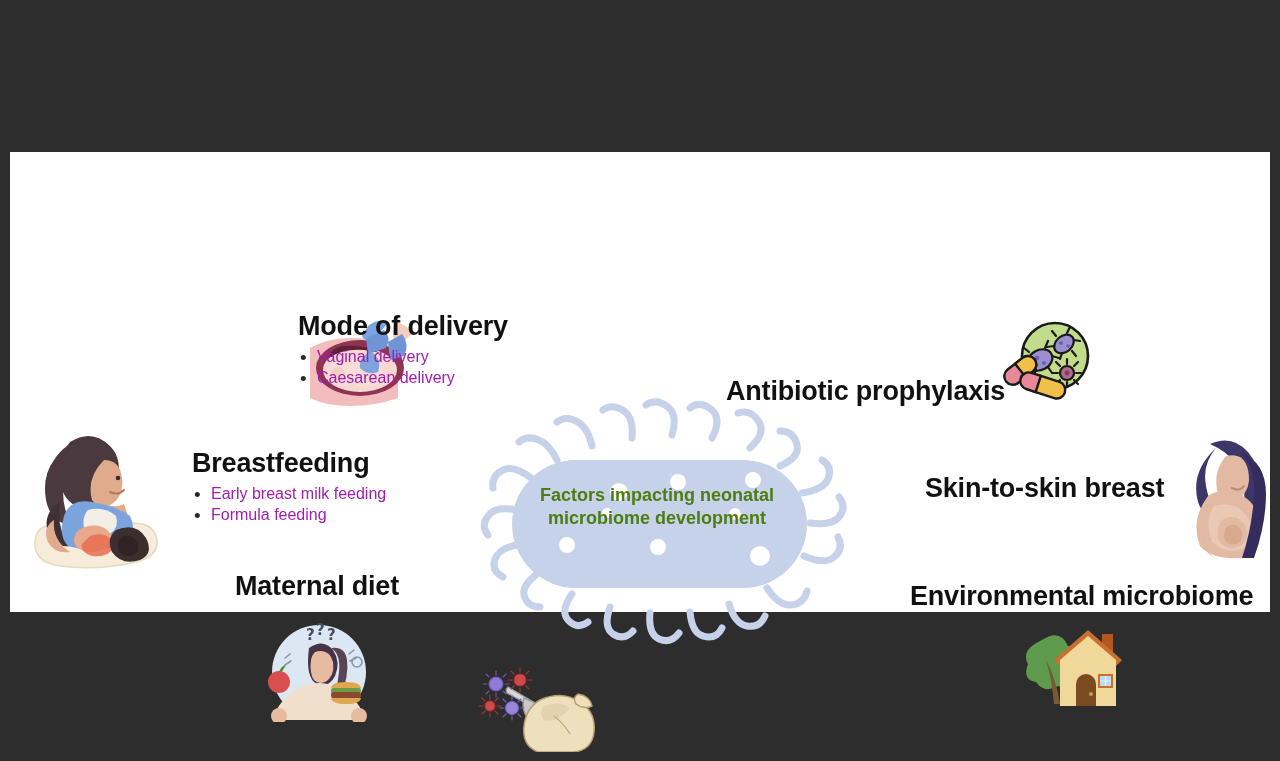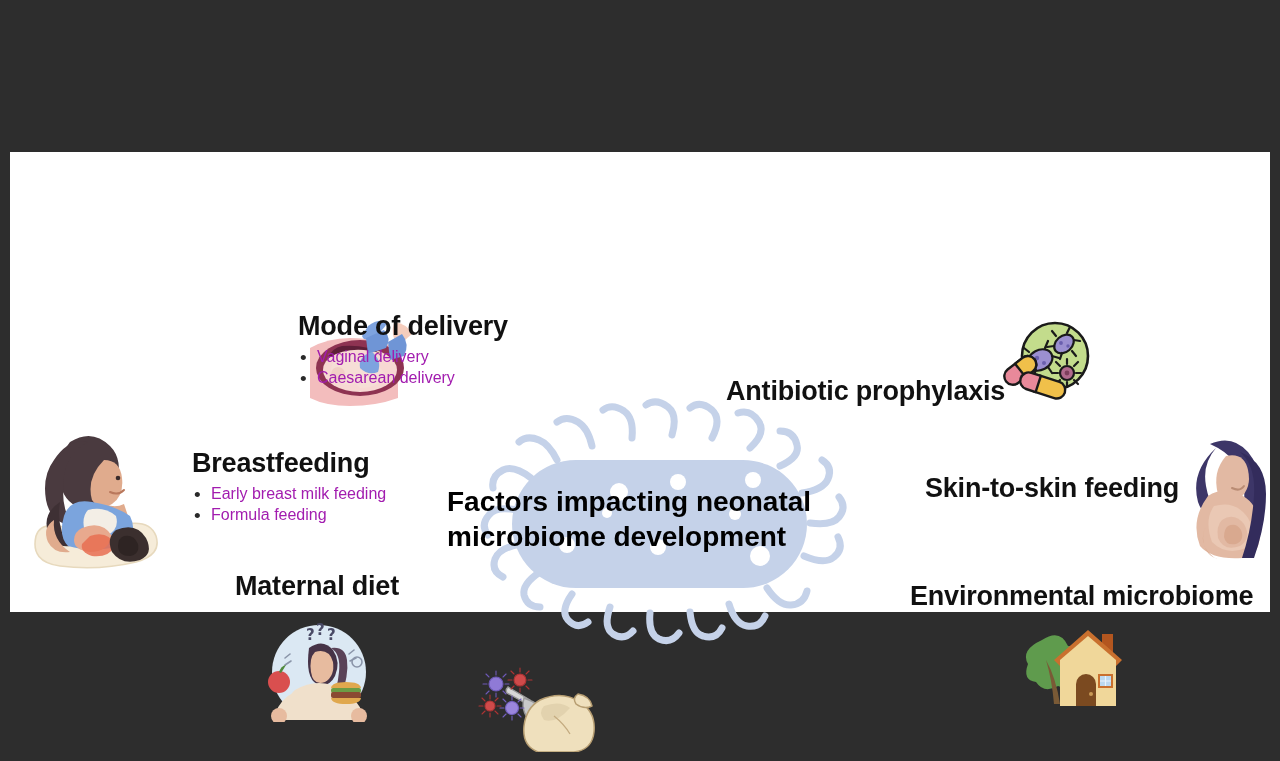--- a/index.html
+++ b/index.html
@@ -53,24 +53,24 @@
   #bacterium-wrap {
     position: absolute;
     left: 437px; top: 246px;
     width: 420px; height: 250px;
   }
   #bacterium-wrap svg { display: block; width: 420px; height: 250px; }
   #center-label {
     position: absolute;
     left: 0; top: 86px;
     width: 420px;
-    text-align: left;
-    font-size: 28px;
+    text-align: center;
+    font-size: 18px;
     font-weight: bold;
-    color: #000000;
+    color: #4d7c0f;
     line-height: 1.25;
     pointer-events: none;
   }
 
   
   .illus { position: absolute; }
   .illus svg { display: block; }
 
   
   #grp-mode      { left: 288px; top: 160px; }
@@ -238,21 +238,21 @@
     </div>
     <div class="block" id="grp-breast">
       <div class="heading h-lg" style="text-align:left;">Breastfeeding</div>
       <ul class="bullets">
         <li>Early breast milk feeding</li>
         <li>Formula feeding</li>
       </ul>
     </div>
 
     <div class="block" id="grp-skin">
-      <div class="heading h-lg">Skin-to-skin feeding</div>
+      <div class="heading h-lg">Skin-to-skin breast</div>
     </div>
     <div class="illus" style="left:1178px; top:282px;">
       <svg width="90" height="125" viewBox="0 0 90 125" xmlns="http://www.w3.org/2000/svg" aria-hidden="true">
         <path d="M22 10 q22 -10 38 8 q14 16 10 44 q-4 34 -10 58 l-12 0 q10 -36 8 -66 q-2 -30 -34 -44z" fill="#3d3668"></path>
         <path d="M28 14 q-14 16 -10 38 q4 22 14 30 q-16 4 -22 -14 q-8 -30 18 -54z" fill="#3d3668"></path>
         <path d="M38 22 q18 -4 22 14 q4 18 -8 28 q-14 10 -22 -4 q-6 -22 8 -38z" fill="#e2b9a3"></path>
         <path d="M44 54 q8 4 12 -2" stroke="#b98c74" stroke-width="2" fill="none" stroke-linecap="round"></path>
         <path d="M20 62 q18 -12 38 2 q16 12 14 38 q-2 22 -18 22 q-30 2 -42 -12 q-10 -26 8 -50z" fill="#e2b9a3"></path>
         <path d="M26 72 q22 -6 34 12 q10 18 -2 30 q-20 8 -34 -6 q-8 -22 2 -36z" fill="#eac8b4"></path>
         <path d="M34 86 q12 -8 22 4 q8 14 -4 22 q-16 6 -22 -8 q-2 -12 4 -18z" fill="#e2b9a3"></path>

